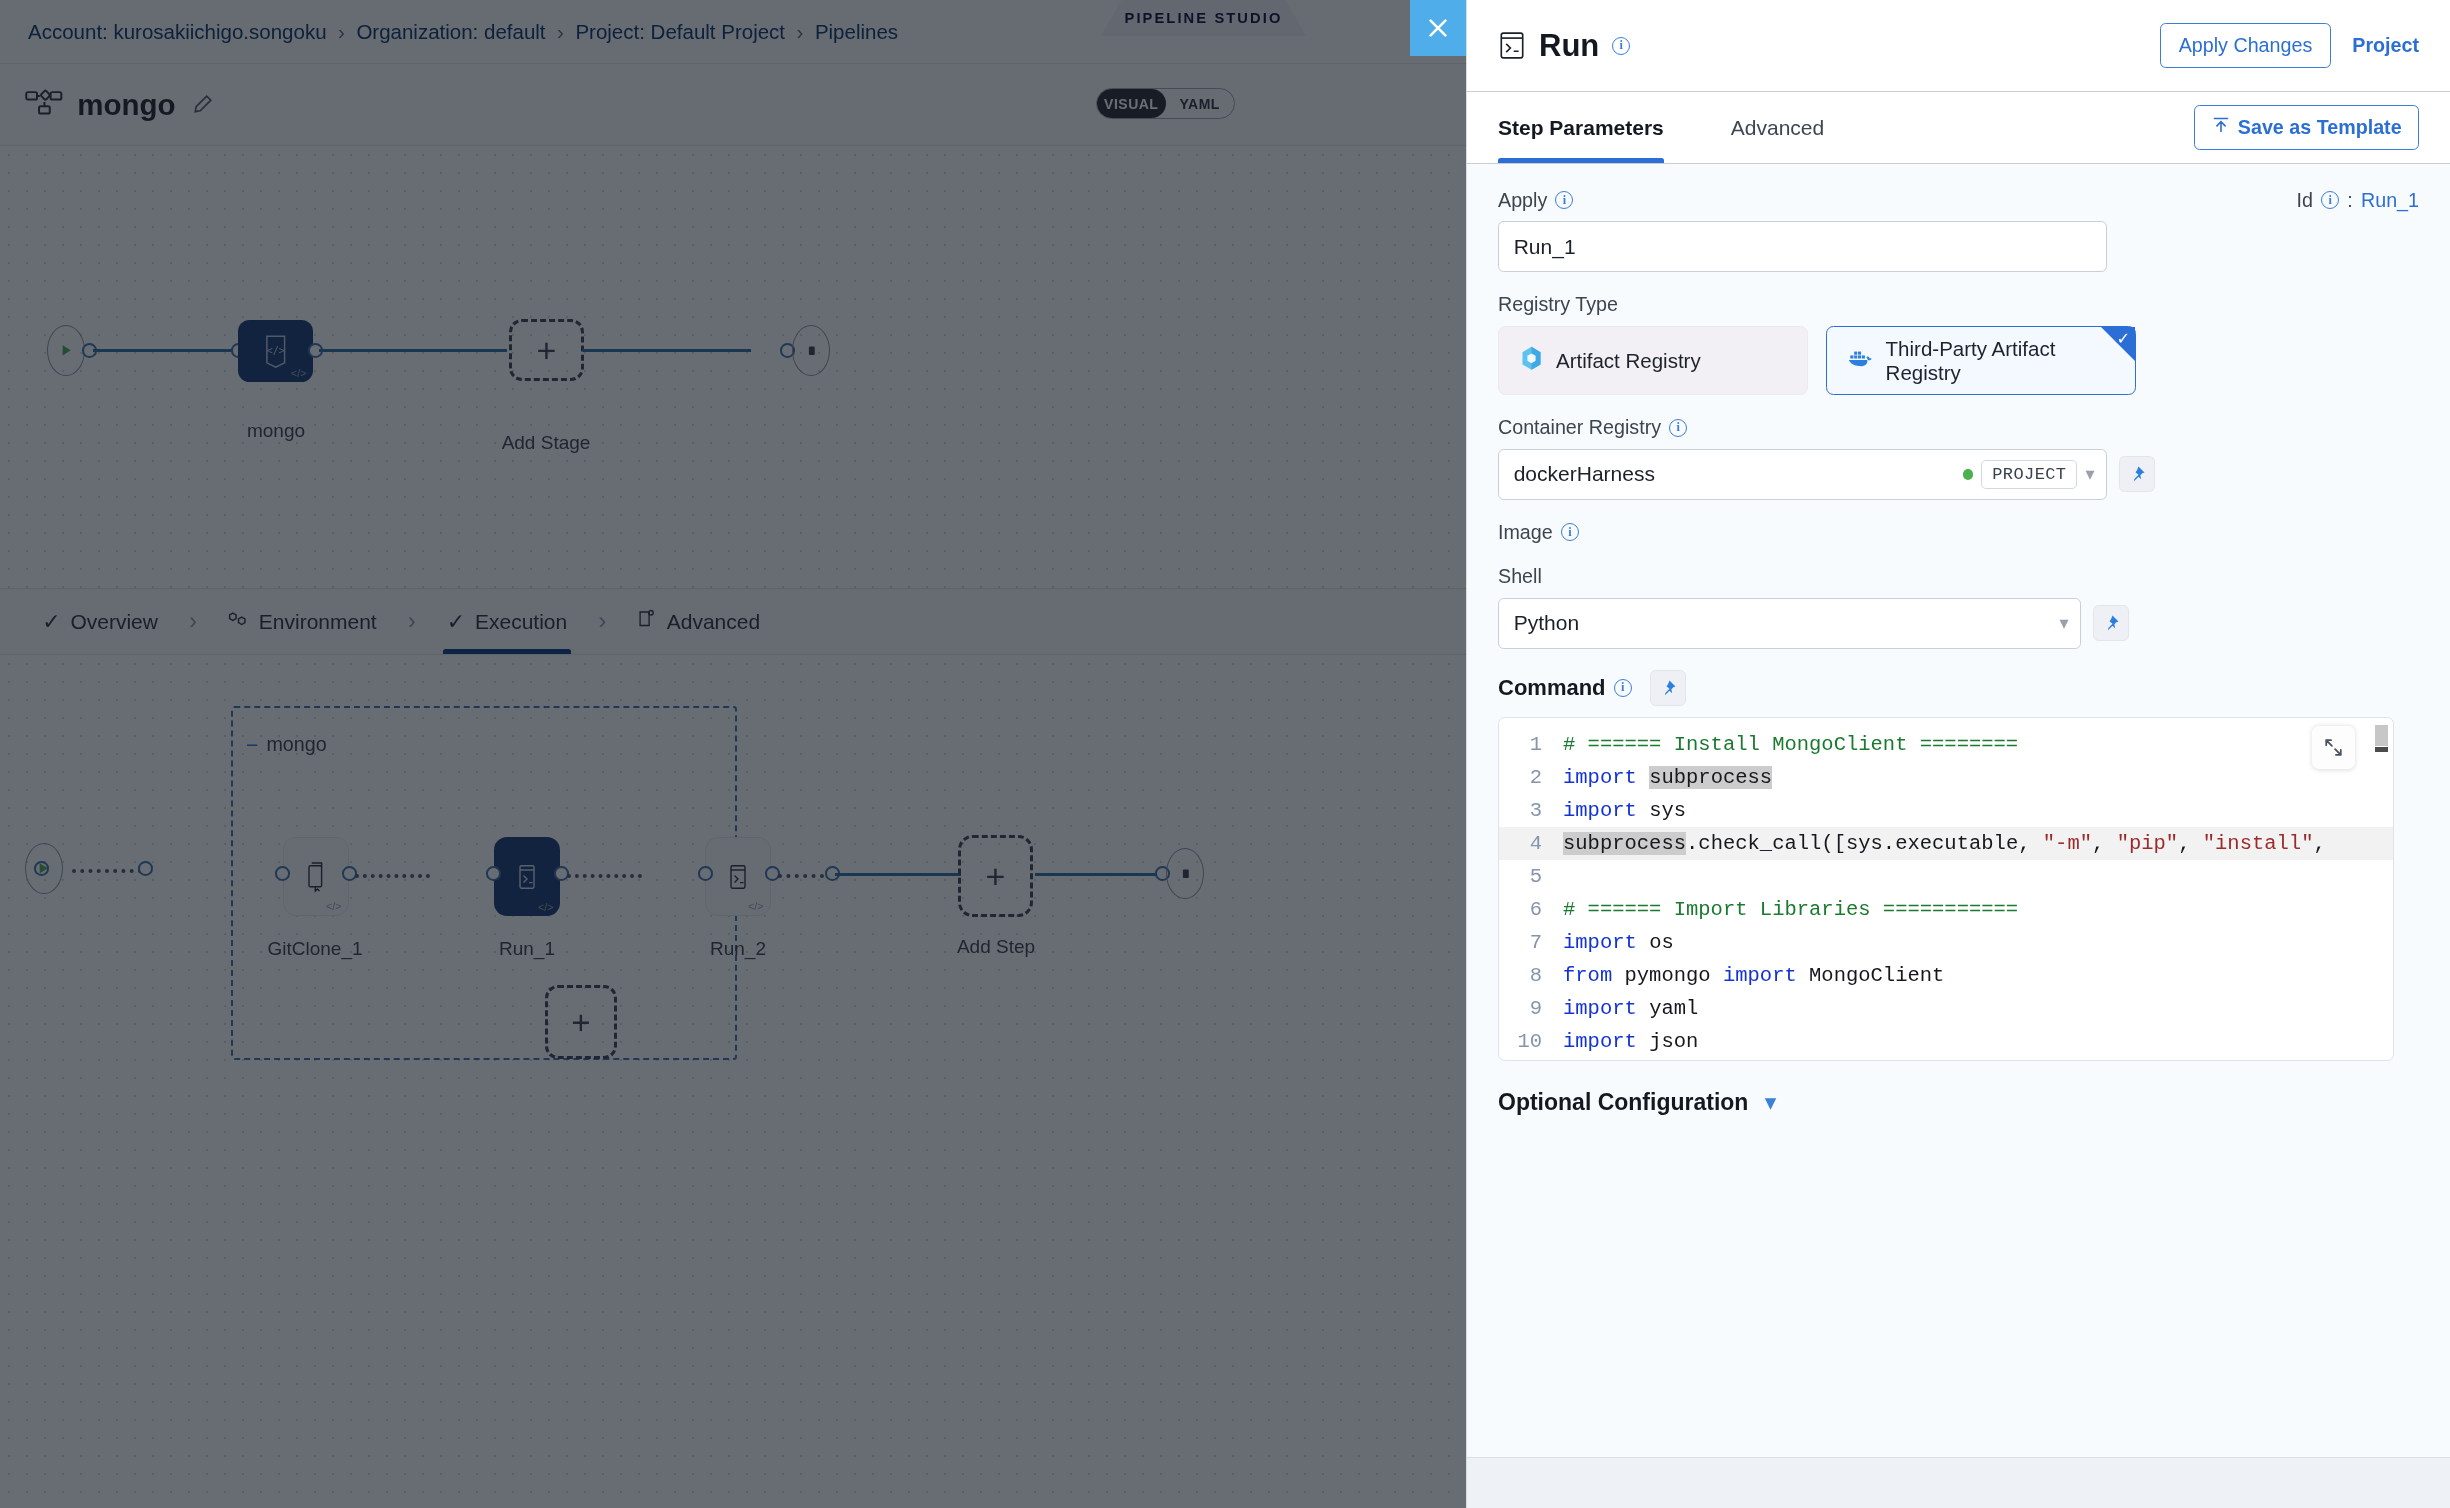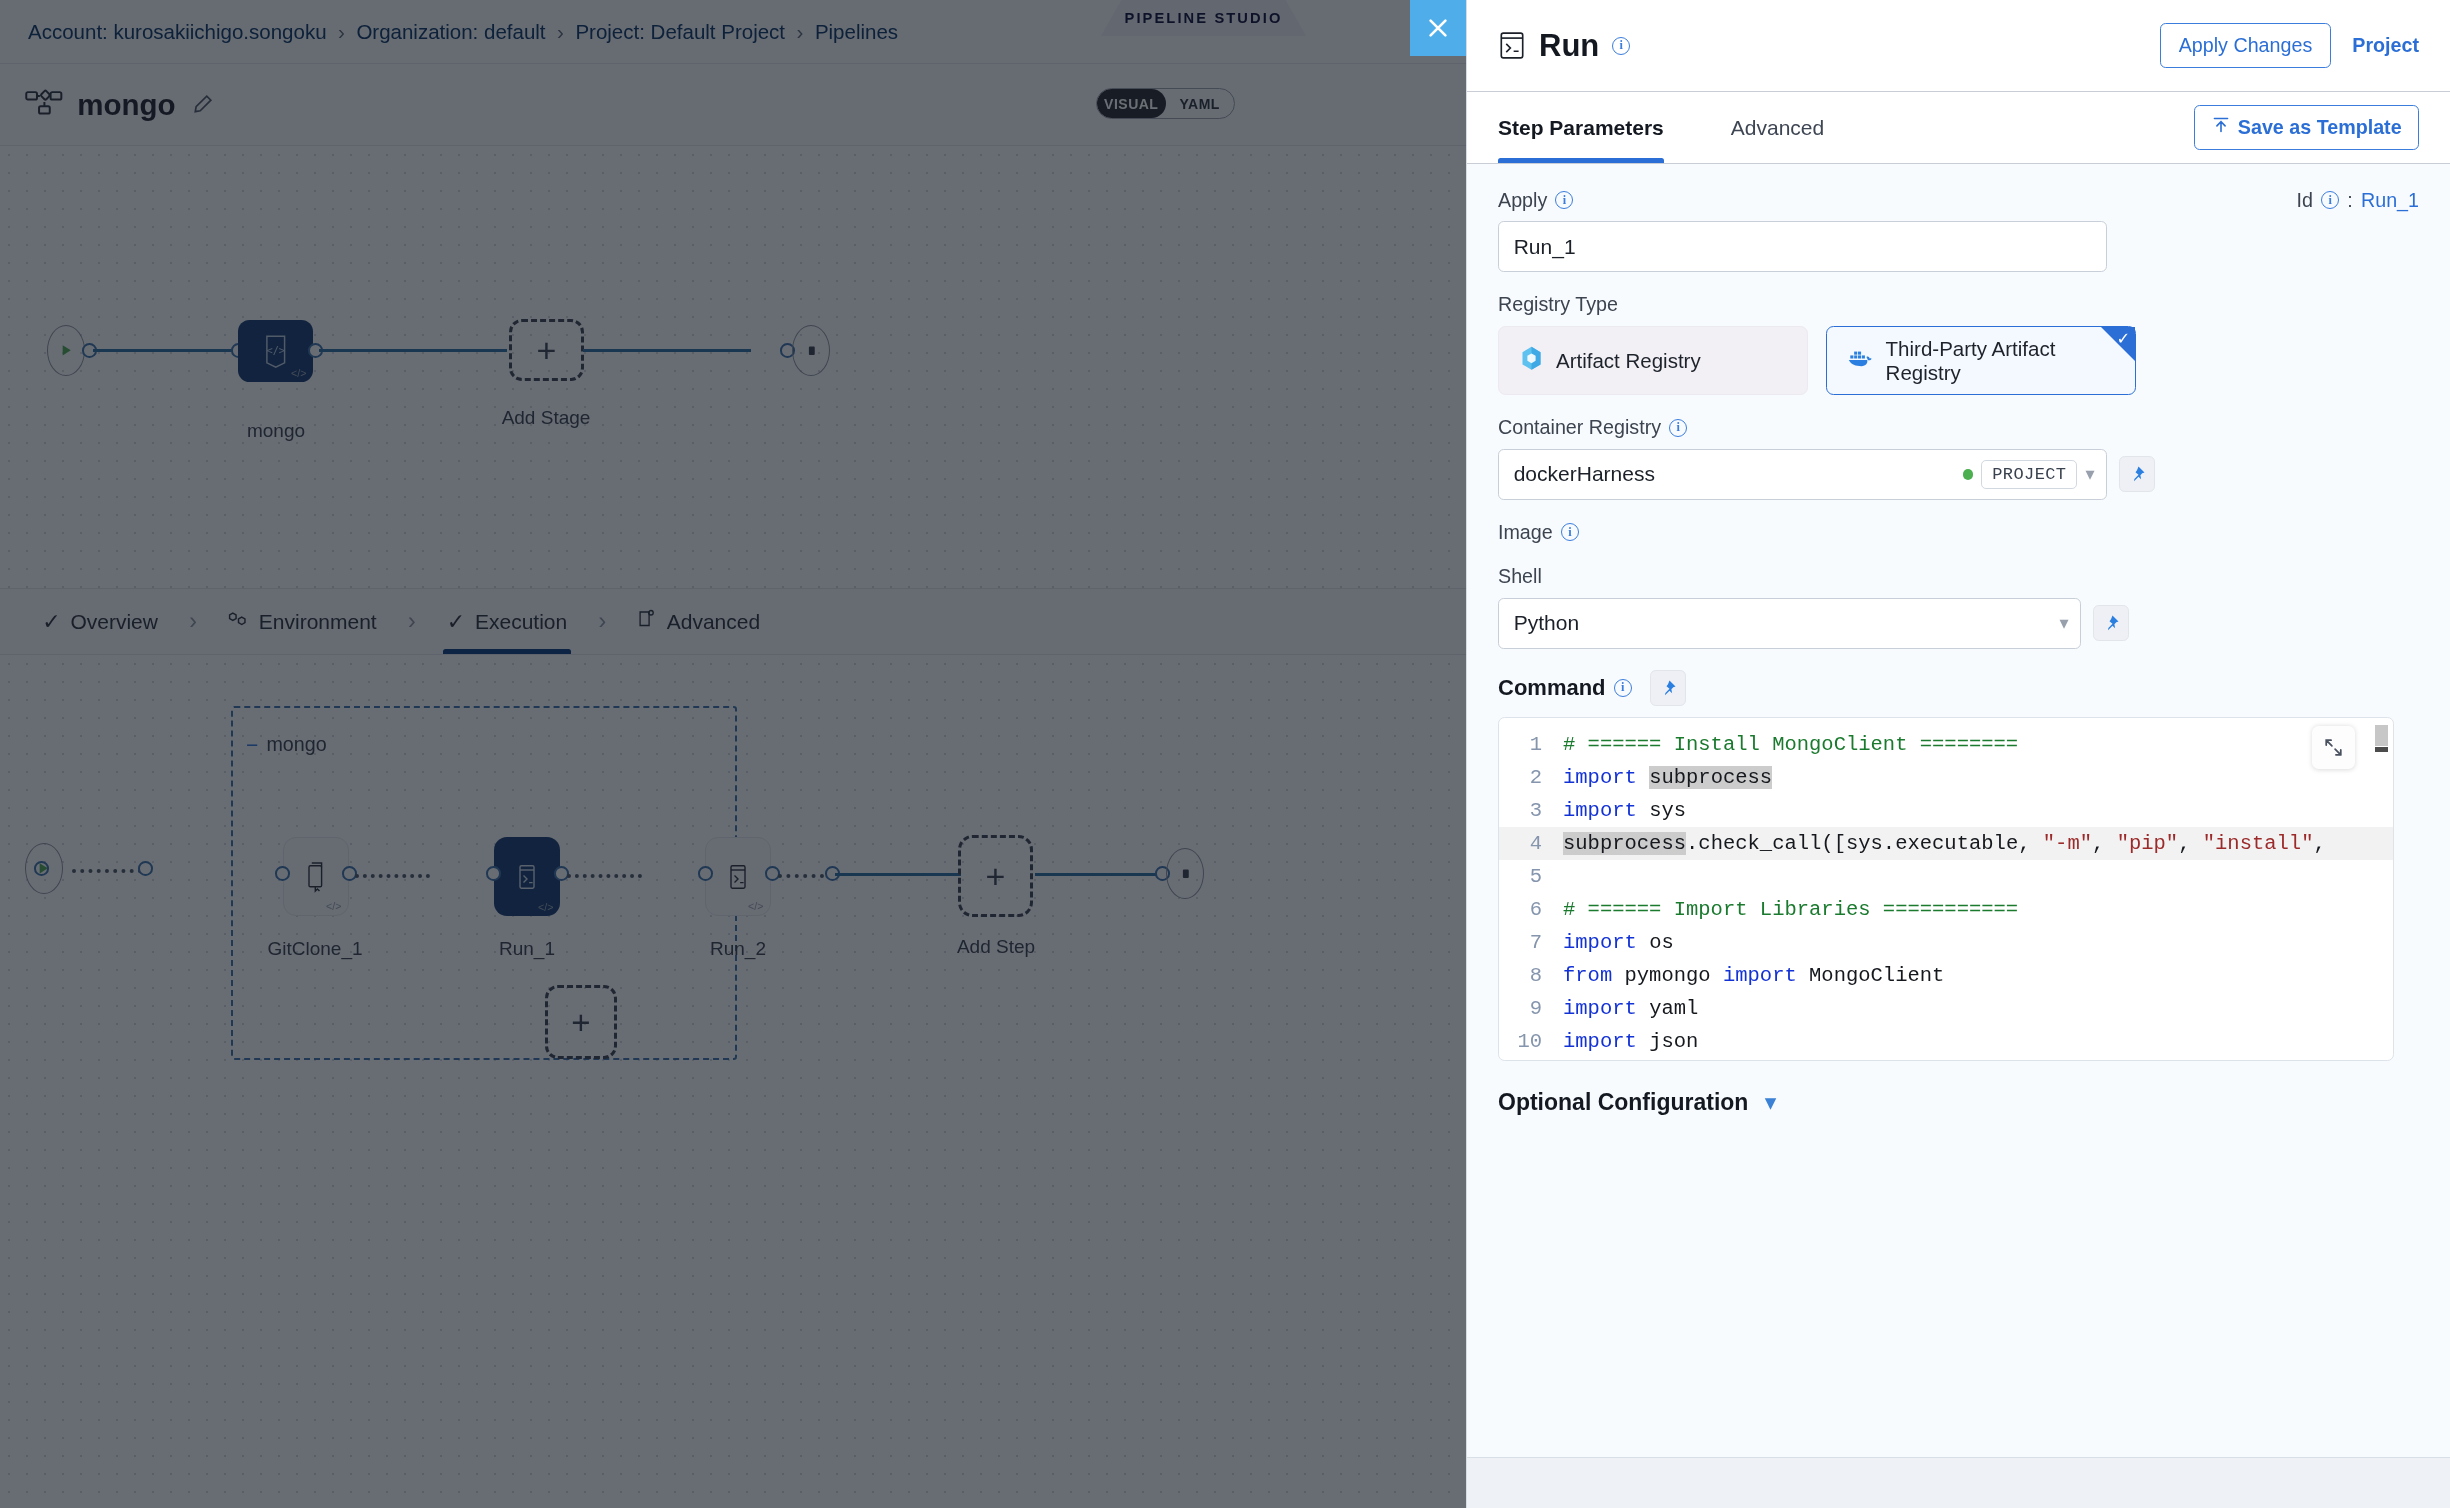--- a/index.html
+++ b/index.html
@@ -337,21 +337,21 @@
 
     <div class="edge" style="left:583px; top:203px; width:168px;"></div>
     <div class="dot-port" style="left:780px; top:197px;"></div>
     <div class="cap-oval" style="left:792px; top:179px;">
       <svg viewBox="0 0 20 20" width="13" height="13">
           <rect x="6" y="4" width="9" height="13" rx="1.6" fill="#3b414d"></rect>
         </svg>
     </div>
 
     <div class="node-label" style="left:222px; top:274px; width:108px;">mongo</div>
-    <div class="node-label" style="left:492px; top:261px; width:108px;">Add Stage</div>
+    <div class="node-label" style="left:492px; top:286px; width:108px;">Add Stage</div>
   </div>
 
   <div class="stage-tabs">
     <div class="stage-tab">
       <span class="tick">✓</span>
       <span>Overview</span>
     </div>
     <span class="tab-sep">›</span>
     <div class="stage-tab">
       <span>

